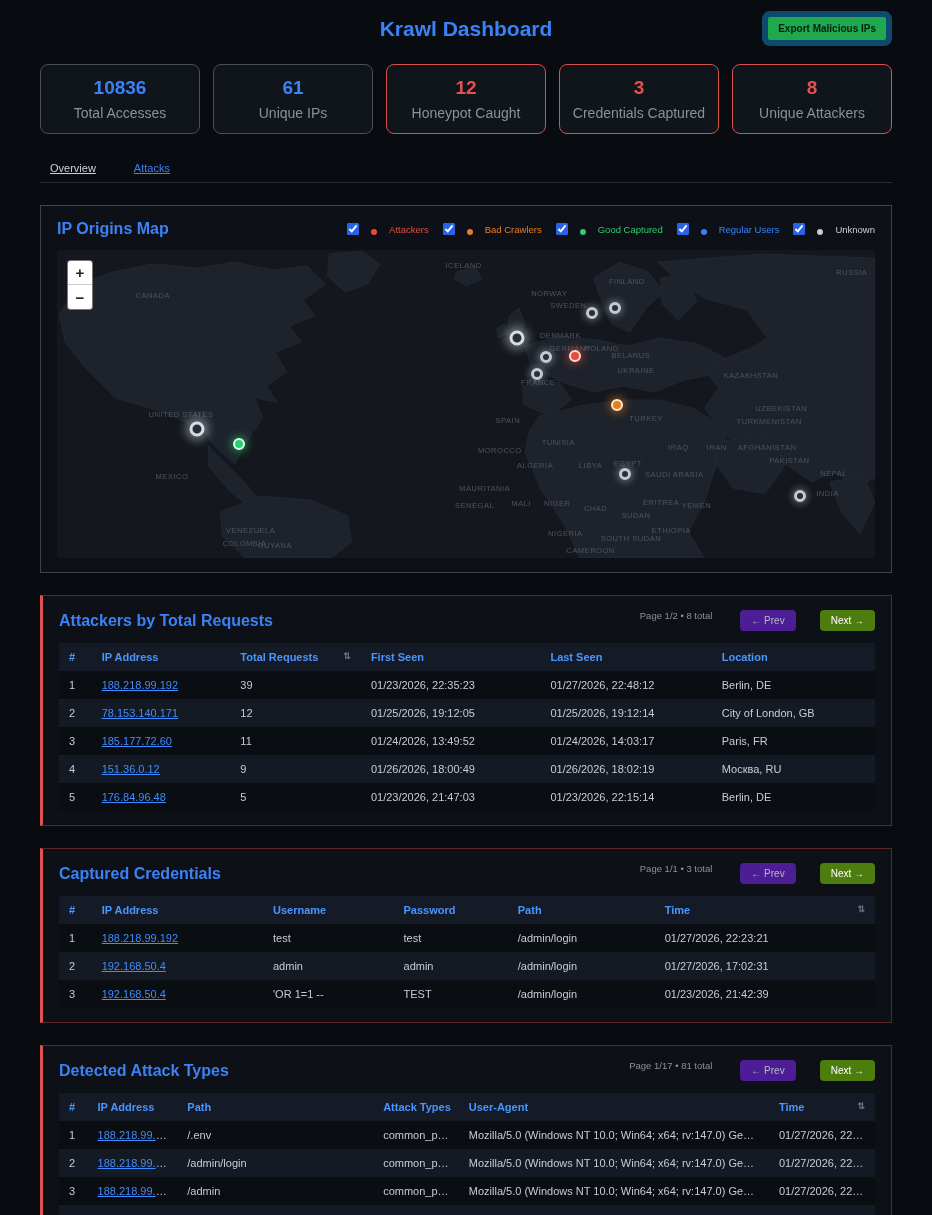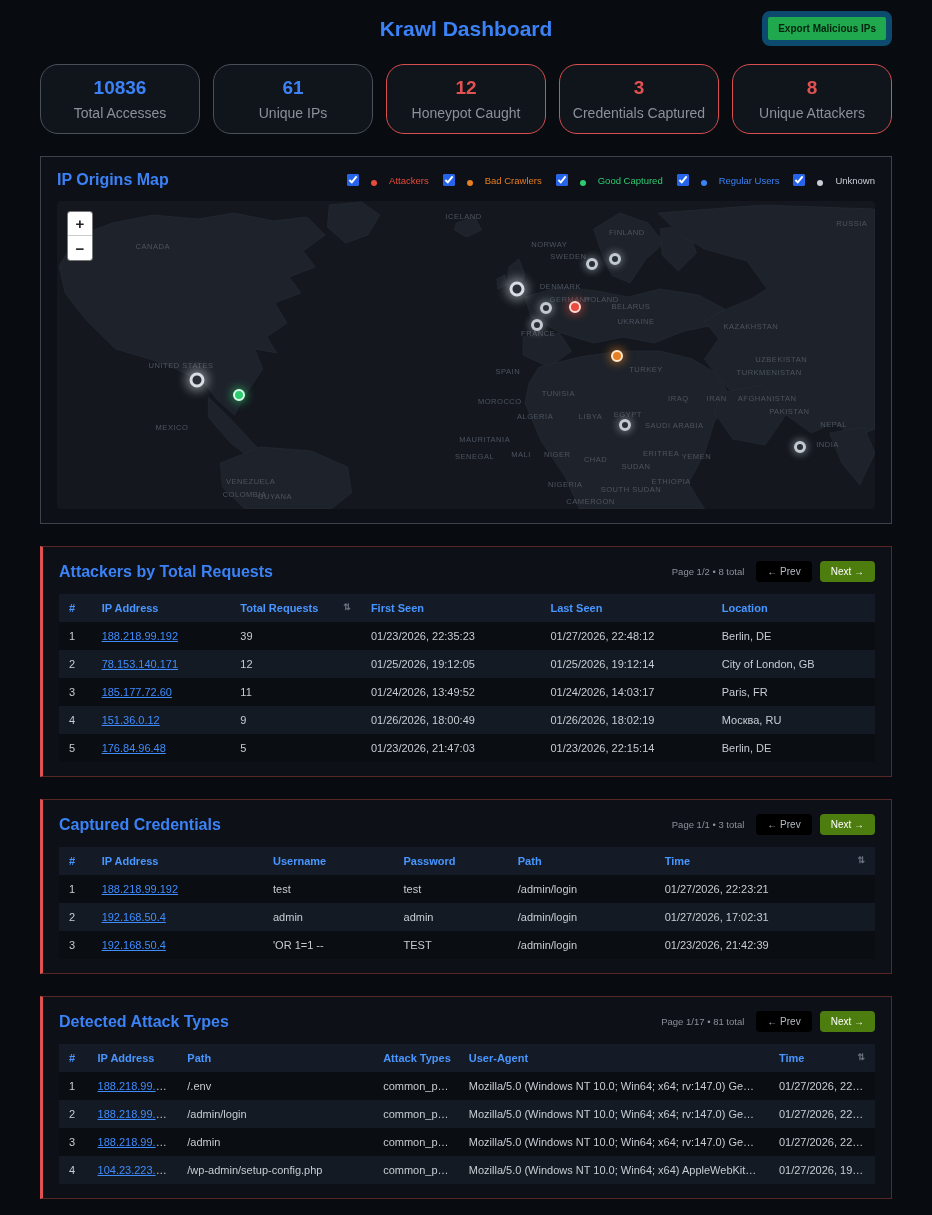--- a/index.html
+++ b/index.html
@@ -7,21 +7,21 @@
   body{width:932px;margin:0 auto;color:#c7ccd3;font-family:"Liberation Sans",sans-serif;}
   .page{padding:10px 40px 26px;}
 
   
   .topbar{position:relative;height:38px;display:flex;align-items:center;justify-content:center;}
   .title{color:#3b82f6;font-size:21px;font-weight:bold;}
   .export-btn{position:absolute;right:0;top:1px;background:#1fa84e;color:#03230f;border:6px solid #0c4a6e;border-radius:8px;font-size:10px;font-weight:bold;padding:6px 10px;cursor:pointer;font-family:inherit;}
 
   
   .stats{display:flex;gap:13px;margin-top:16px;}
-  .stat-card{flex:1;background:#10141b;border:1px solid #4a505a;border-radius:18px;text-align:center;padding:12px 4px;}
+  .stat-card{flex:1;background:#10141b;border:1px solid #4a505a;border-radius:8px;text-align:center;padding:12px 4px;}
   .stat-card.danger{border-color:#d84f4f;}
   .stat-value{font-size:19px;font-weight:bold;color:#3b82f6;}
   .stat-card.danger .stat-value{color:#e05252;}
   .stat-label{font-size:14px;color:#8b919a;margin-top:6px;}
 
   
   .tabs{margin-top:28px;border-bottom:1px solid #262c35;padding:0 10px 8px;display:flex;gap:38px;}
   .tab{font-size:11px;text-decoration:underline;cursor:pointer;}
   .tab.active{color:#c9d1d9;}
   .tab:not(.active){color:#3b82f6;}
@@ -52,24 +52,24 @@
   .zoomctl button{width:24px;height:24px;background:#fff;color:#222;border:none;font-size:15px;font-weight:bold;cursor:pointer;line-height:1;}
   .zoomctl button:first-child{border-bottom:1px solid #ccc;}
   .marker{position:absolute;transform:translate(-50%,-50%);border-radius:50%;z-index:4;cursor:pointer;}
   .marker.unknown{width:12px;height:12px;background:#2a2f37;border:3px solid #c3c9d1;box-shadow:0 0 7px 2px rgba(195,201,209,.40);}
   .marker.unknown-large{width:15px;height:15px;background:#2a2f37;border:3px solid #d8dde4;box-shadow:0 0 10px 4px rgba(216,221,228,.45);}
   .marker.good-crawler{width:12px;height:12px;background:#2ecc71;border:2px solid #d9ffe8;box-shadow:0 0 8px 2px rgba(46,204,113,.55);}
   .marker.attacker{width:12px;height:12px;background:#e74c3c;border:2px solid #ffdcd8;box-shadow:0 0 8px 2px rgba(231,76,60,.55);}
   .marker.bad-crawler{width:12px;height:12px;background:#e67e22;border:2px solid #ffe9cf;box-shadow:0 0 8px 2px rgba(230,126,34,.55);}
 
   
-  .pager{display:flex;align-items:center;gap:8px;}
+  .pager{display:flex;gap:24px;}
   .page-info{font-size:9.5px;color:#8b919a;margin-right:4px;}
   .btn{border:none;border-radius:4px;font-size:10px;padding:5px 11px;cursor:pointer;font-family:inherit;}
-  .btn-prev{background:#000000;color:#b6bcc4;}
+  .btn-prev{background:#4c1d95;color:#b6bcc4;}
   .btn-next{background:#4d7c0f;color:#fff;}
 
   
   table{width:100%;border-collapse:collapse;font-size:11px;table-layout:fixed;}
   thead tr{background:#151b26;}
   th{color:#4896ff;text-align:left;padding:8px 10px;font-weight:bold;white-space:nowrap;overflow:hidden;}
   td{padding:8px 10px;white-space:nowrap;overflow:hidden;text-overflow:ellipsis;color:#c7ccd3;}
   tbody tr:nth-child(odd){background:#0a0d12;}
   tbody tr:nth-child(even){background:#141a23;}
   a.ip{color:#3f8cff;text-decoration:underline;cursor:pointer;}
@@ -108,20 +108,24 @@
     <div class="stat-card danger">
       <div class="stat-value">3</div>
       <div class="stat-label">Credentials Captured</div>
     </div>
     <div class="stat-card danger">
       <div class="stat-value">8</div>
       <div class="stat-label">Unique Attackers</div>
     </div>
   </div>
 
+  <nav class="tabs">
+    <a class="tab active">Overview</a>
+    <a class="tab">Attacks</a>
+  </nav>
 
   <section class="panel">
     <div class="panel-head">
       <div class="panel-title">IP Origins Map</div>
       <div class="legend">
         <label class="legend-item c-attackers">
           <input type="checkbox" checked="" style="">
           <span class="lg-dot"></span>
           <span>Attackers</span>
         </label>

